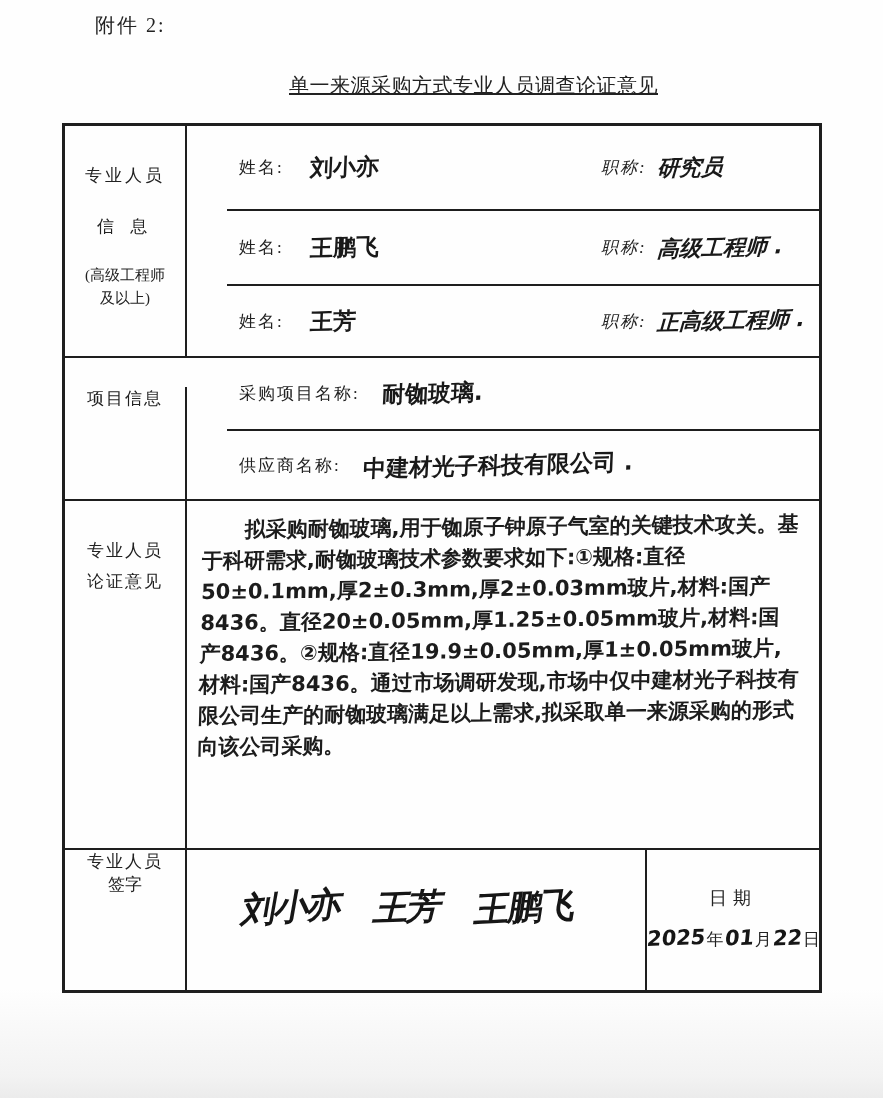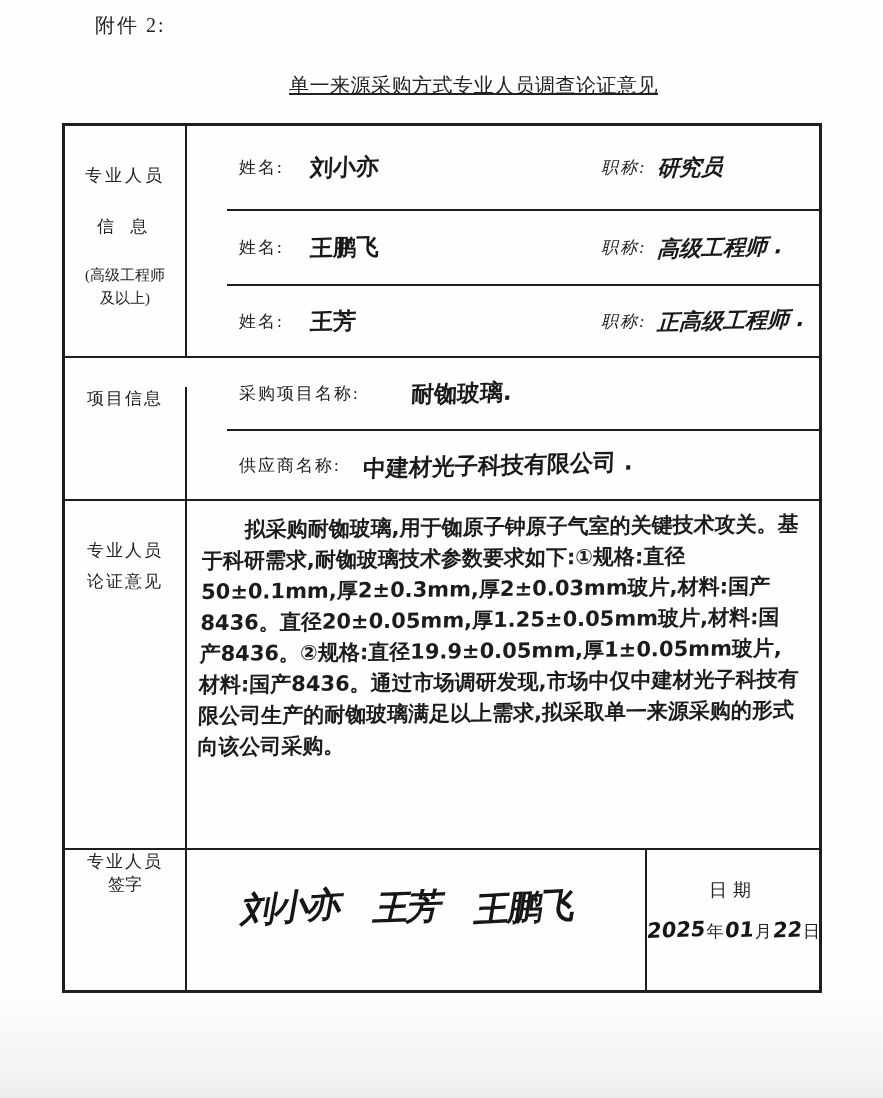--- a/index.html
+++ b/index.html
@@ -25,21 +25,21 @@
     display:flex;flex-direction:column;align-items:center;font-size:17px;
   }
   .sec-body{flex:1;display:flex;flex-direction:column;min-width:0;}
   .t-row{box-sizing:border-box;border-bottom:2px solid #1e1e1e;display:flex;align-items:center;padding-left:12px;position:relative;margin-left:40px;}
   .t-row:last-child{border-bottom:none;flex:1;}
   .sec1{height:232px;}
   .sec2{height:143px;}
   .sec3{height:349px;}
   .row-a{height:85px;}
   .row-b{height:75px;}
-  .row-c{height:73px;gap:29px;}
+  .row-c{height:73px;}
   .plabel{font-size:17px;letter-spacing:2px;white-space:nowrap;}
   .title-group{position:absolute;left:374px;display:flex;align-items:center;font-style:italic;}
   .hw{
     font-family:"DejaVu Sans",sans-serif;color:#191919;font-weight:600;
     display:inline-block;transform:rotate(-1.5deg) skewX(-4deg);
   }
   .hw-name{font-size:23px;margin-left:26px;}
   .hw-title{font-size:22px;margin-left:10px;}
   .hw-value{font-size:23px;margin-left:22px;}
   .head-main{margin-top:38px;letter-spacing:3px;}
@@ -58,21 +58,21 @@
   .sig-cell{flex:1;border-right:2px solid #1e1e1e;box-sizing:border-box;position:relative;}
   .sig-line{position:absolute;left:55px;top:28px;display:flex;gap:34px;align-items:baseline;}
   .sig{
     font-family:"DejaVu Sans",sans-serif;color:#161616;font-weight:700;
     font-size:35px;display:inline-block;transform:rotate(-4deg) skewX(-14deg);
     letter-spacing:-2px;
   }
   .sig:nth-child(2){transform:rotate(-2deg) skewX(-16deg);margin-top:6px;}
   .sig:nth-child(3){transform:rotate(-3deg) skewX(-12deg);}
   .date-cell{width:172px;flex-shrink:0;display:flex;flex-direction:column;align-items:center;box-sizing:border-box;}
-  .date-label{margin-top:28px;font-size:18px;letter-spacing:6px;}
+  .date-label{margin-top:36px;font-size:18px;letter-spacing:6px;}
   .date-line{margin-top:16px;font-size:17px;white-space:nowrap;display:flex;align-items:baseline;}
   .hw-date{font-family:"DejaVu Sans",sans-serif;font-weight:700;font-size:21px;color:#161616;display:inline-block;transform:rotate(-2deg) skewX(-8deg);margin:0 1px;}
 </style>
 </head>
 <body>
 
 <div class="page">
 
   <div class="attachment">附件 2:</div>
   <div class="title">单一来源采购方式专业人员调查论证意见</div>

